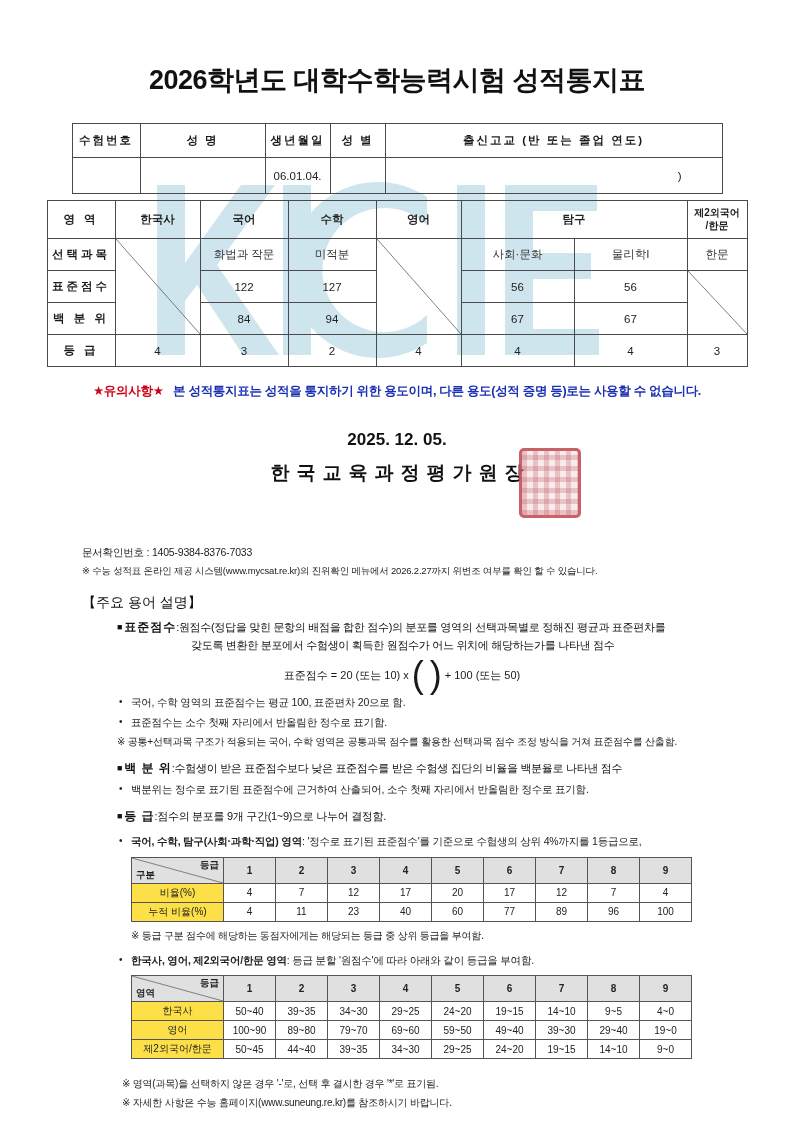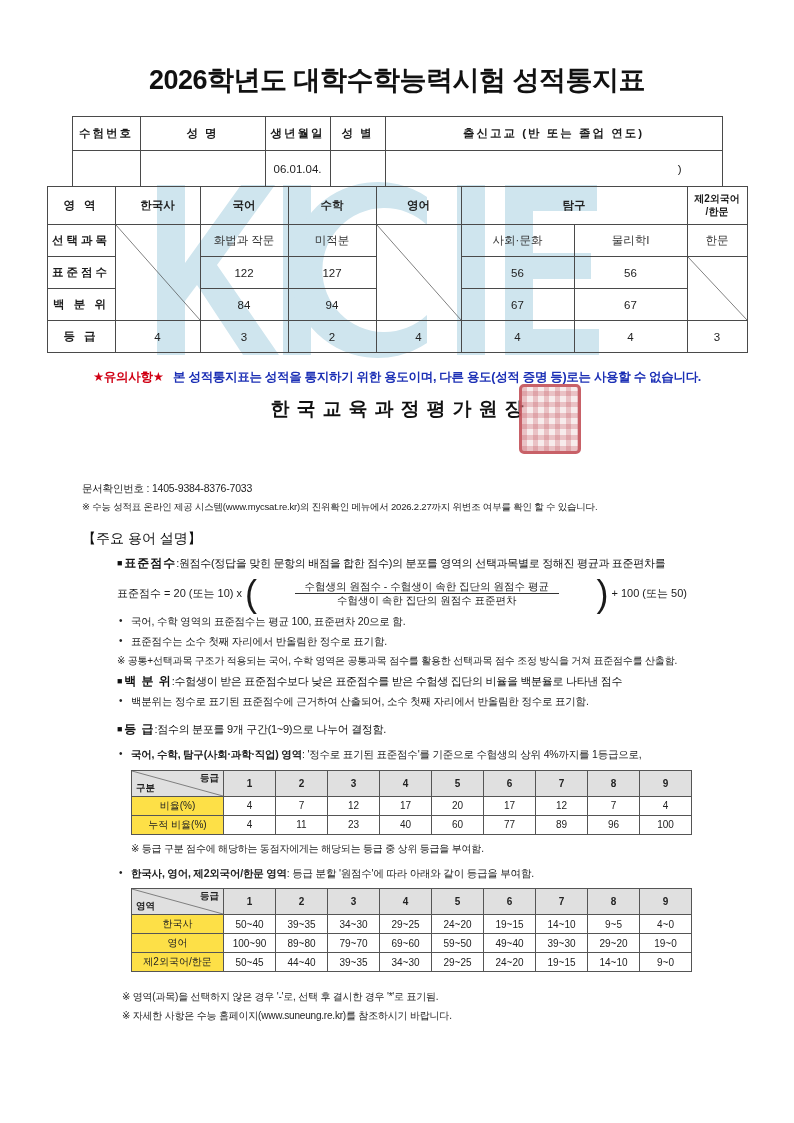--- a/index.html
+++ b/index.html
@@ -29,21 +29,21 @@
     text-align:center;
     font-size:27px;
     font-weight:bold;
     letter-spacing:-0.5px;
     padding-top:62px;
     padding-bottom:18px;
     color:#111;
   }
 
   
-  table.grid { border-collapse:collapse; width:650px; margin:0 auto; table-layout:fixed; }
+  table.grid { border-collapse:collapse; width:650px; margin:7px auto; table-layout:fixed; }
   table.grid td, table.grid th {
     border:1px solid #4a4a4a;
     font-size:11.5px;
     text-align:center;
     vertical-align:middle;
     padding:0;
     background:transparent;
   }
   .hdr-cell { background:#e8e8e8; font-weight:bold; letter-spacing:2px; }
   .lbl-cell { background:#e8e8e8; font-weight:bold; letter-spacing:3px; font-size:11px; }
@@ -252,54 +252,52 @@
         <td class="cell-val">3</td>
       </tr>
     </tbody>
       </table>
 
     <div class="notice">
       <span class="star">★</span><span class="star">유의사항</span><span class="star">★</span>
       &nbsp; <span>본 성적통지표는 성적을 통지하기 위한 용도이며, 다른 용도(성적 증명 등)로는 사용할 수 없습니다.</span>
     </div>
 
+    <div class="issue-date">2025. 12. 05.</div>
     <div class="issuer-wrap">
       <div class="issuer">한국교육과정평가원장</div>
       <div class="seal"></div>
     </div>
 
     <div class="meta">
       <div class="meta-line">문서확인번호 : 1405-9384-8376-7033</div>
       <div class="meta-line sm">※ 수능 성적표 온라인 제공 시스템(www.mycsat.re.kr)의 진위확인 메뉴에서 2026.2.27까지 위변조 여부를 확인 할 수 있습니다.</div>
     </div>
 
     <div class="section-title">【주요 용어 설명】</div>
 
     <div class="body-wrap">
 
       <div class="term-head">
         <span class="sq">■</span><b>표준점수</b><span>:</span><span>원점수(정답을 맞힌 문항의 배점을 합한 점수)의 분포를 영역의 선택과목별로 정해진 평균과 표준편차를</span>
+        <span class="ind">갖도록 변환한 분포에서 수험생이 획득한 원점수가 어느 위치에 해당하는가를 나타낸 점수</span>
       </div>
 
       <div class="formula">
         <span class="lhs">표준점수 = 20 (또는 10) x</span>
         <span class="paren">(</span>
-        <span class="frac">
-          <span class="num">수험생의 원점수 - 수험생이 속한 집단의 원점수 평균</span>
-          <span class="den">수험생이 속한 집단의 원점수 표준편차</span>
-        </span>
         <span class="paren">)</span>
         <span class="lhs">+ 100 (또는 50)</span>
       </div>
 
       <div class="bullet">국어, 수학 영역의 표준점수는 평균 100, 표준편차 20으로 함.</div>
       <div class="bullet">표준점수는 소수 첫째 자리에서 반올림한 정수로 표기함.</div>
       <div class="note">※ 공통+선택과목 구조가 적용되는 국어, 수학 영역은 공통과목 점수를 활용한 선택과목 점수 조정 방식을 거쳐 표준점수를 산출함.</div>
 
-      <div class="term-head" style="margin-top:4px">
+      <div class="term-head" style="margin-top:10px">
         <span class="sq">■</span><b>백 분 위</b>:<span>수험생이 받은 표준점수보다 낮은 표준점수를 받은 수험생 집단의 비율을 백분율로 나타낸 점수</span>
       </div>
       <div class="bullet">백분위는 정수로 표기된 표준점수에 근거하여 산출되어, 소수 첫째 자리에서 반올림한 정수로 표기함.</div>
 
       <div class="term-head" style="margin-top:10px">
         <span class="sq">■</span><b>등    급</b>:<span>점수의 분포를 9개 구간(1~9)으로 나누어 결정함.</span>
       </div>
 
       <div class="bullet" style="margin-top:8px">
         <b>국어, 수학, 탐구(사회·과학·직업) 영역</b><span>: '정수로 표기된 표준점수'를 기준으로 수험생의 상위 4%까지를 1등급으로,</span>
@@ -416,21 +414,21 @@
         </tr>
         <tr>
           <td class="rowlbl">영어</td>
           <td>100~90</td>
           <td>89~80</td>
           <td>79~70</td>
           <td>69~60</td>
           <td>59~50</td>
           <td>49~40</td>
           <td>39~30</td>
-          <td>29~20</td>
+          <td>29~40</td>
           <td>19~0</td>
         </tr>
         <tr>
           <td class="rowlbl">제2외국어/한문</td>
           <td>50~45</td>
           <td>44~40</td>
           <td>39~35</td>
           <td>34~30</td>
           <td>29~25</td>
           <td>24~20</td>

